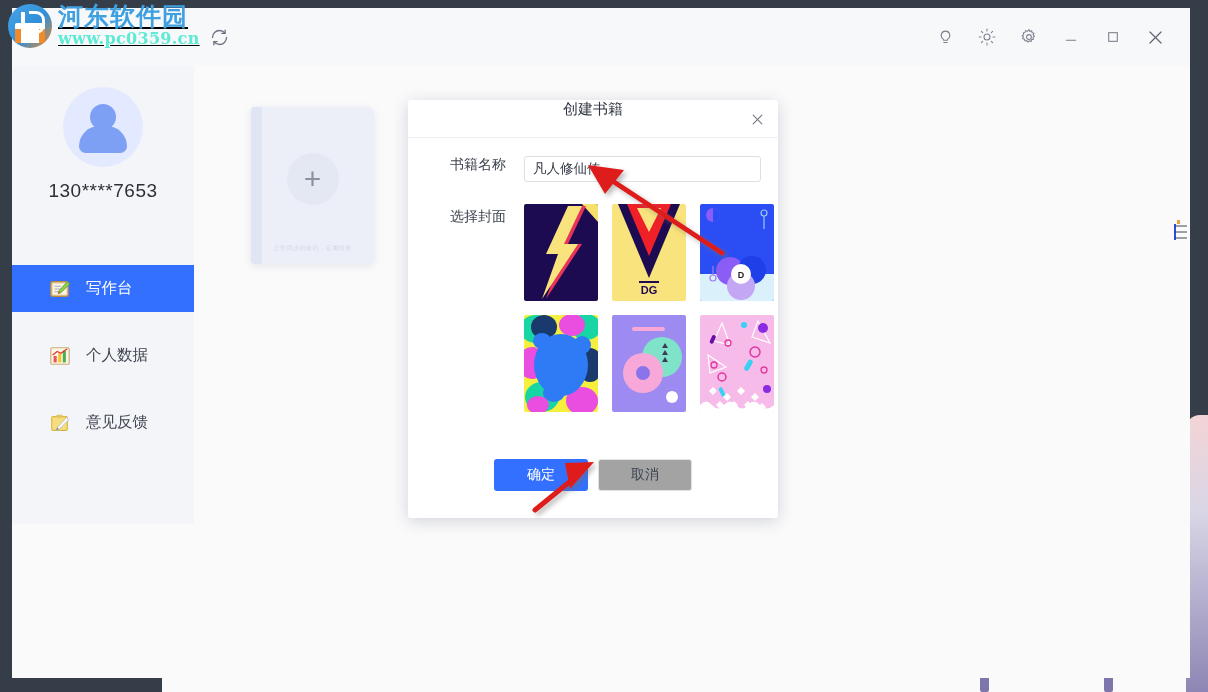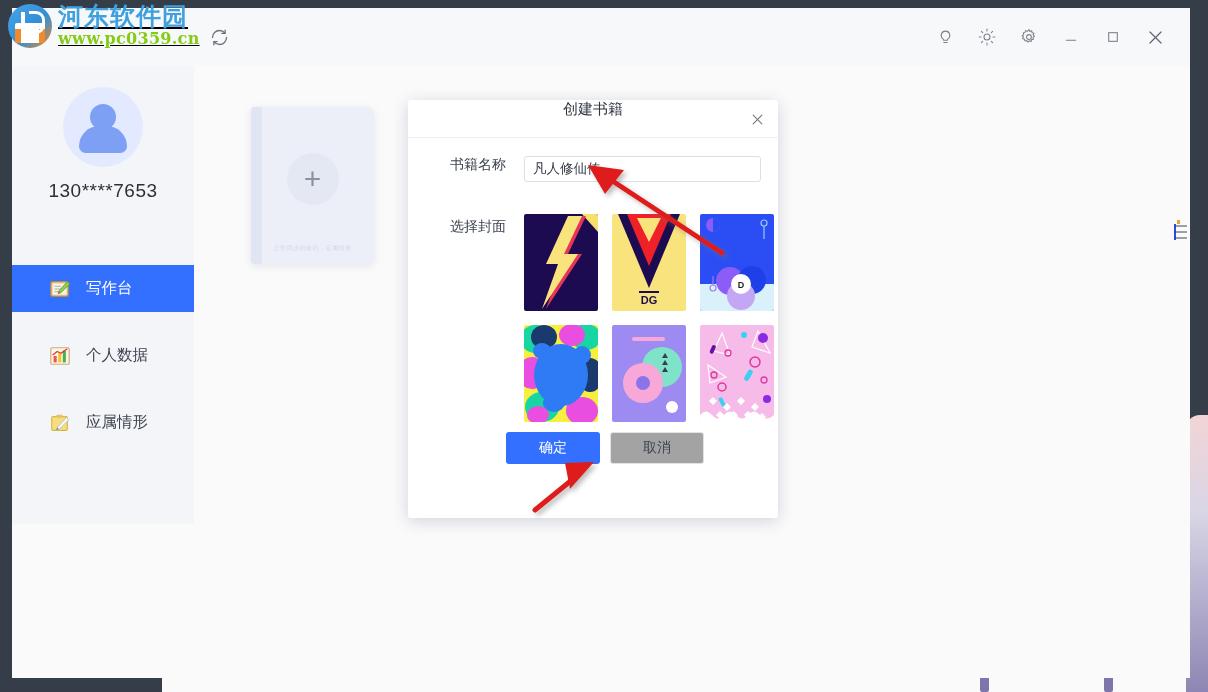--- a/index.html
+++ b/index.html
@@ -108,50 +108,50 @@
     display:flex;align-items:center;justify-content:center;cursor:pointer;color:#70767f;
   }
   .dlg-body{padding:18px 0 0 0;}
   .field-row{display:flex;align-items:flex-start;padding-left:26px;}
   .field-label{width:72px;font-size:14px;color:#3d4450;text-align:right;margin-right:18px;flex:none;}
   .field-input{
     width:237px;height:26px;border:1px solid #dcdfe6;border-radius:3px;
     font-size:13.5px;color:#2f3540;padding:0 8px;box-sizing:border-box;
     font-family:"Liberation Sans","DejaVu Sans",sans-serif;outline:none;background:#fff;
   }
-  .cover-row{display:flex;padding-left:26px;margin-top:32px;}
+  .cover-row{display:flex;padding-left:26px;margin-top:22px;}
   .cover-label{width:72px;font-size:14px;color:#3d4450;text-align:right;margin-right:18px;flex:none;padding-top:4px;}
   .cover-grid{display:grid;grid-template-columns:repeat(3,74px);grid-gap:14px 14px;}
   .cover{
     width:74px;height:97px;border-radius:2px;cursor:pointer;position:relative;overflow:hidden;
   }
   .dlg-footer{
-    position:absolute;left:12px;bottom:0;width:100%;height:86px;
-    display:flex;justify-content:center;gap:10px;
+    position:absolute;left:0;bottom:0;width:100%;height:86px;
+    display:flex;align-items:center;justify-content:center;gap:10px;
   }
   .btn{
     width:92px;height:30px;border-radius:3px;font-size:14px;cursor:pointer;
     display:flex;align-items:center;justify-content:center;border:1px solid transparent;
     font-family:"Liberation Sans","DejaVu Sans",sans-serif;
   }
   .btn-primary{background:#3370ff;color:#fff;}
   .btn-default{background:#a3a3a3;color:#3d4450;border-color:#e2e2e2;}
 
   
   #watermark{position:absolute;left:8px;top:4px;z-index:80;display:flex;align-items:center;}
   .wm-logo{width:44px;height:44px;border-radius:50%;
     background:linear-gradient(135deg,#4aa3e8 0%,#2f8fd8 55%,#f08a2a 100%);
     position:relative;overflow:hidden;flex:none;margin-right:6px;}
   .wm-logo .wm-w{position:absolute;left:7px;bottom:5px;width:30px;height:20px;background:#fff;border-radius:2px;}
   .wm-logo .wm-bar{position:absolute;bottom:5px;width:6px;background:#f08a2a;}
   .wm-logo .wm-i{position:absolute;left:13px;top:8px;width:4px;height:16px;background:#fff;}
   .wm-logo .wm-d{position:absolute;left:21px;top:7px;width:13px;height:17px;border:3px solid #fff;border-radius:0 9px 9px 0;border-left:none;}
   .wm-text{line-height:1.05;text-decoration:underline;}
   .wm-cn{font-family:"DejaVu Serif","Liberation Serif",serif;font-weight:bold;font-size:25px;color:#3fa0e0;letter-spacing:1px;}
-  .wm-url{font-family:"DejaVu Serif","Liberation Serif",serif;font-weight:bold;font-size:16px;color:#84cc16;letter-spacing:.3px;}
+  .wm-url{font-family:"DejaVu Serif","Liberation Serif",serif;font-weight:bold;font-size:16px;color:#5eead4;letter-spacing:.3px;}
 
   
   #annotations{position:absolute;inset:0;pointer-events:none;z-index:90;}
 </style>
 </head>
 <body>
 
 <div id="desktop">
 
   <div class="bg-strip-bottom"></div>
@@ -199,21 +199,21 @@
 
       <div class="nav-item" style="top:391px;">
         <span class="nav-icon">
           <svg width="22" height="22" viewBox="0 0 24 24">
             <rect x="3" y="5" width="17" height="15" rx="1.5" fill="#f7de7d" stroke="#d8b63f" stroke-width="1.2"></rect>
             <rect x="8" y="3" width="7" height="3.2" rx="1" fill="#e0c46a"></rect>
             <path d="M19 6 L21.5 8.5 L11 19 L8 20 L9 17 Z" fill="#fafafa" stroke="#b9bdc7" stroke-width="1"></path>
             <path d="M8 20 L9 17 L10.6 18.6 Z" fill="#6d7381"></path>
           </svg>
         </span>
-        <span class="nav-label">应属情形</span>
+        <span class="nav-label">意见反馈</span>
       </div>
     </div>
 
     <div id="titlebar">
       <div class="left-zone"></div>
       <div class="refresh-btn">
         <svg width="21" height="21" viewBox="0 0 24 24" fill="none" stroke="#6b7280" stroke-width="1.5" stroke-linecap="round">
           <path d="M20 12a8 8 0 0 1-8 8 8 8 0 0 1-6.2-3"></path>
           <path d="M4 12a8 8 0 0 1 8-8 8 8 0 0 1 6.2 3"></path>
           <polyline points="18.4,3.6 18.4,7.3 14.7,7.3"></polyline>

